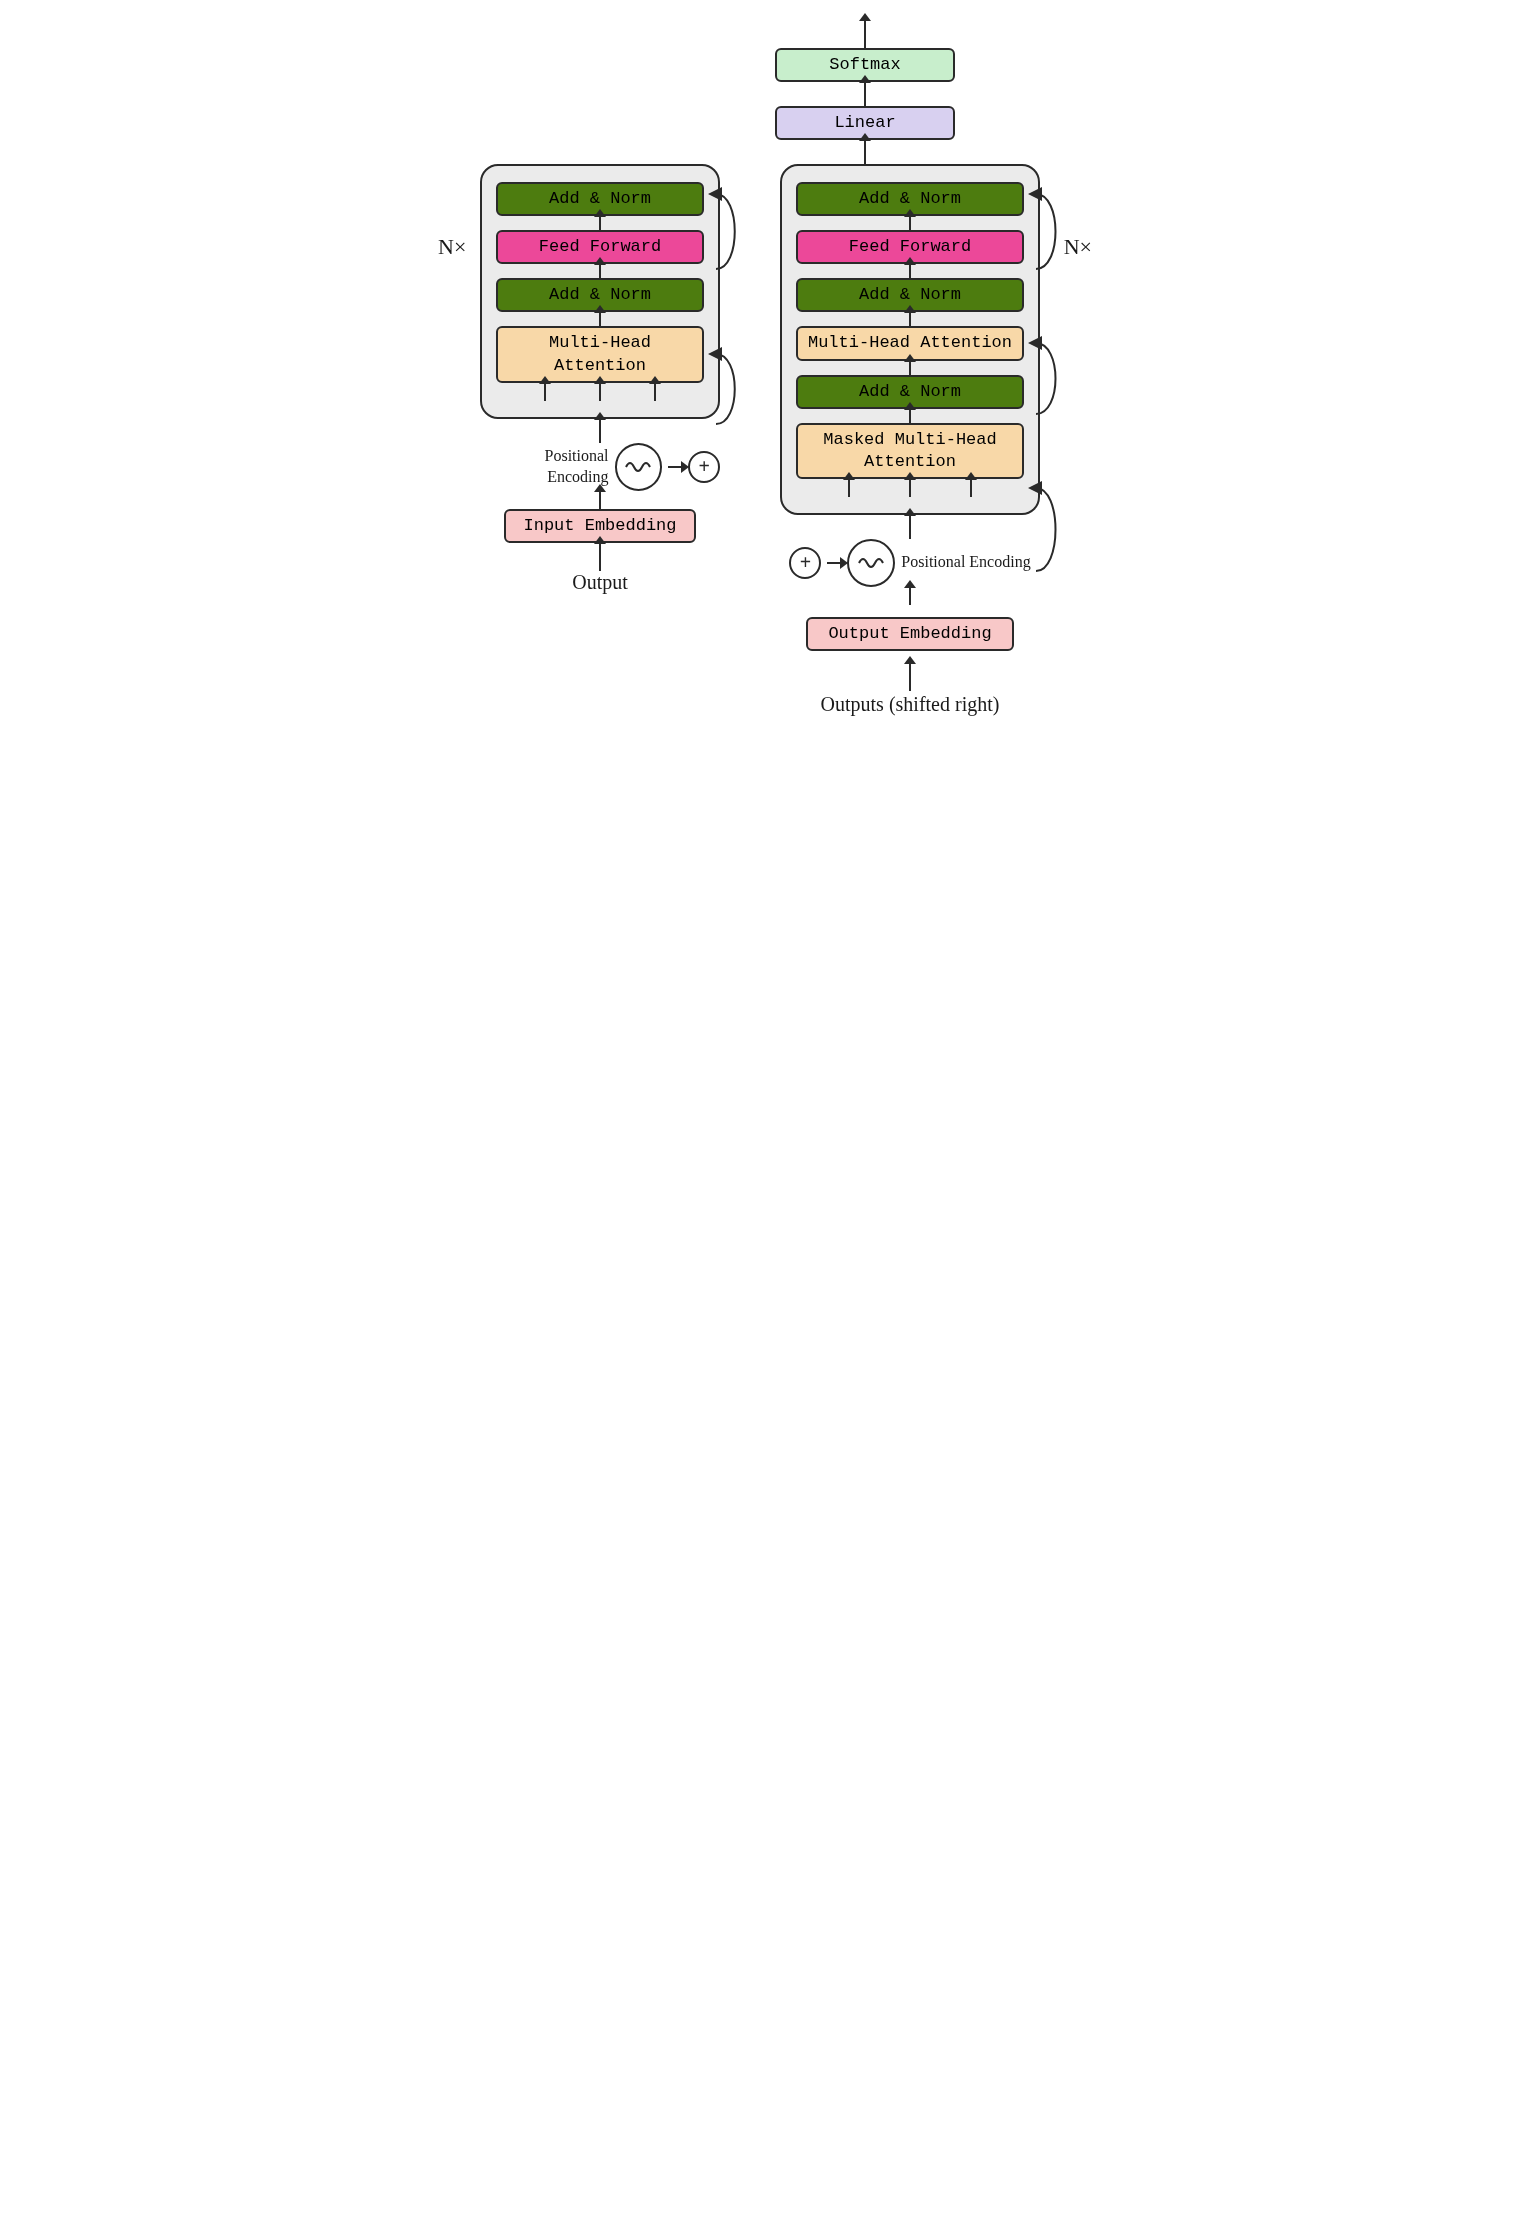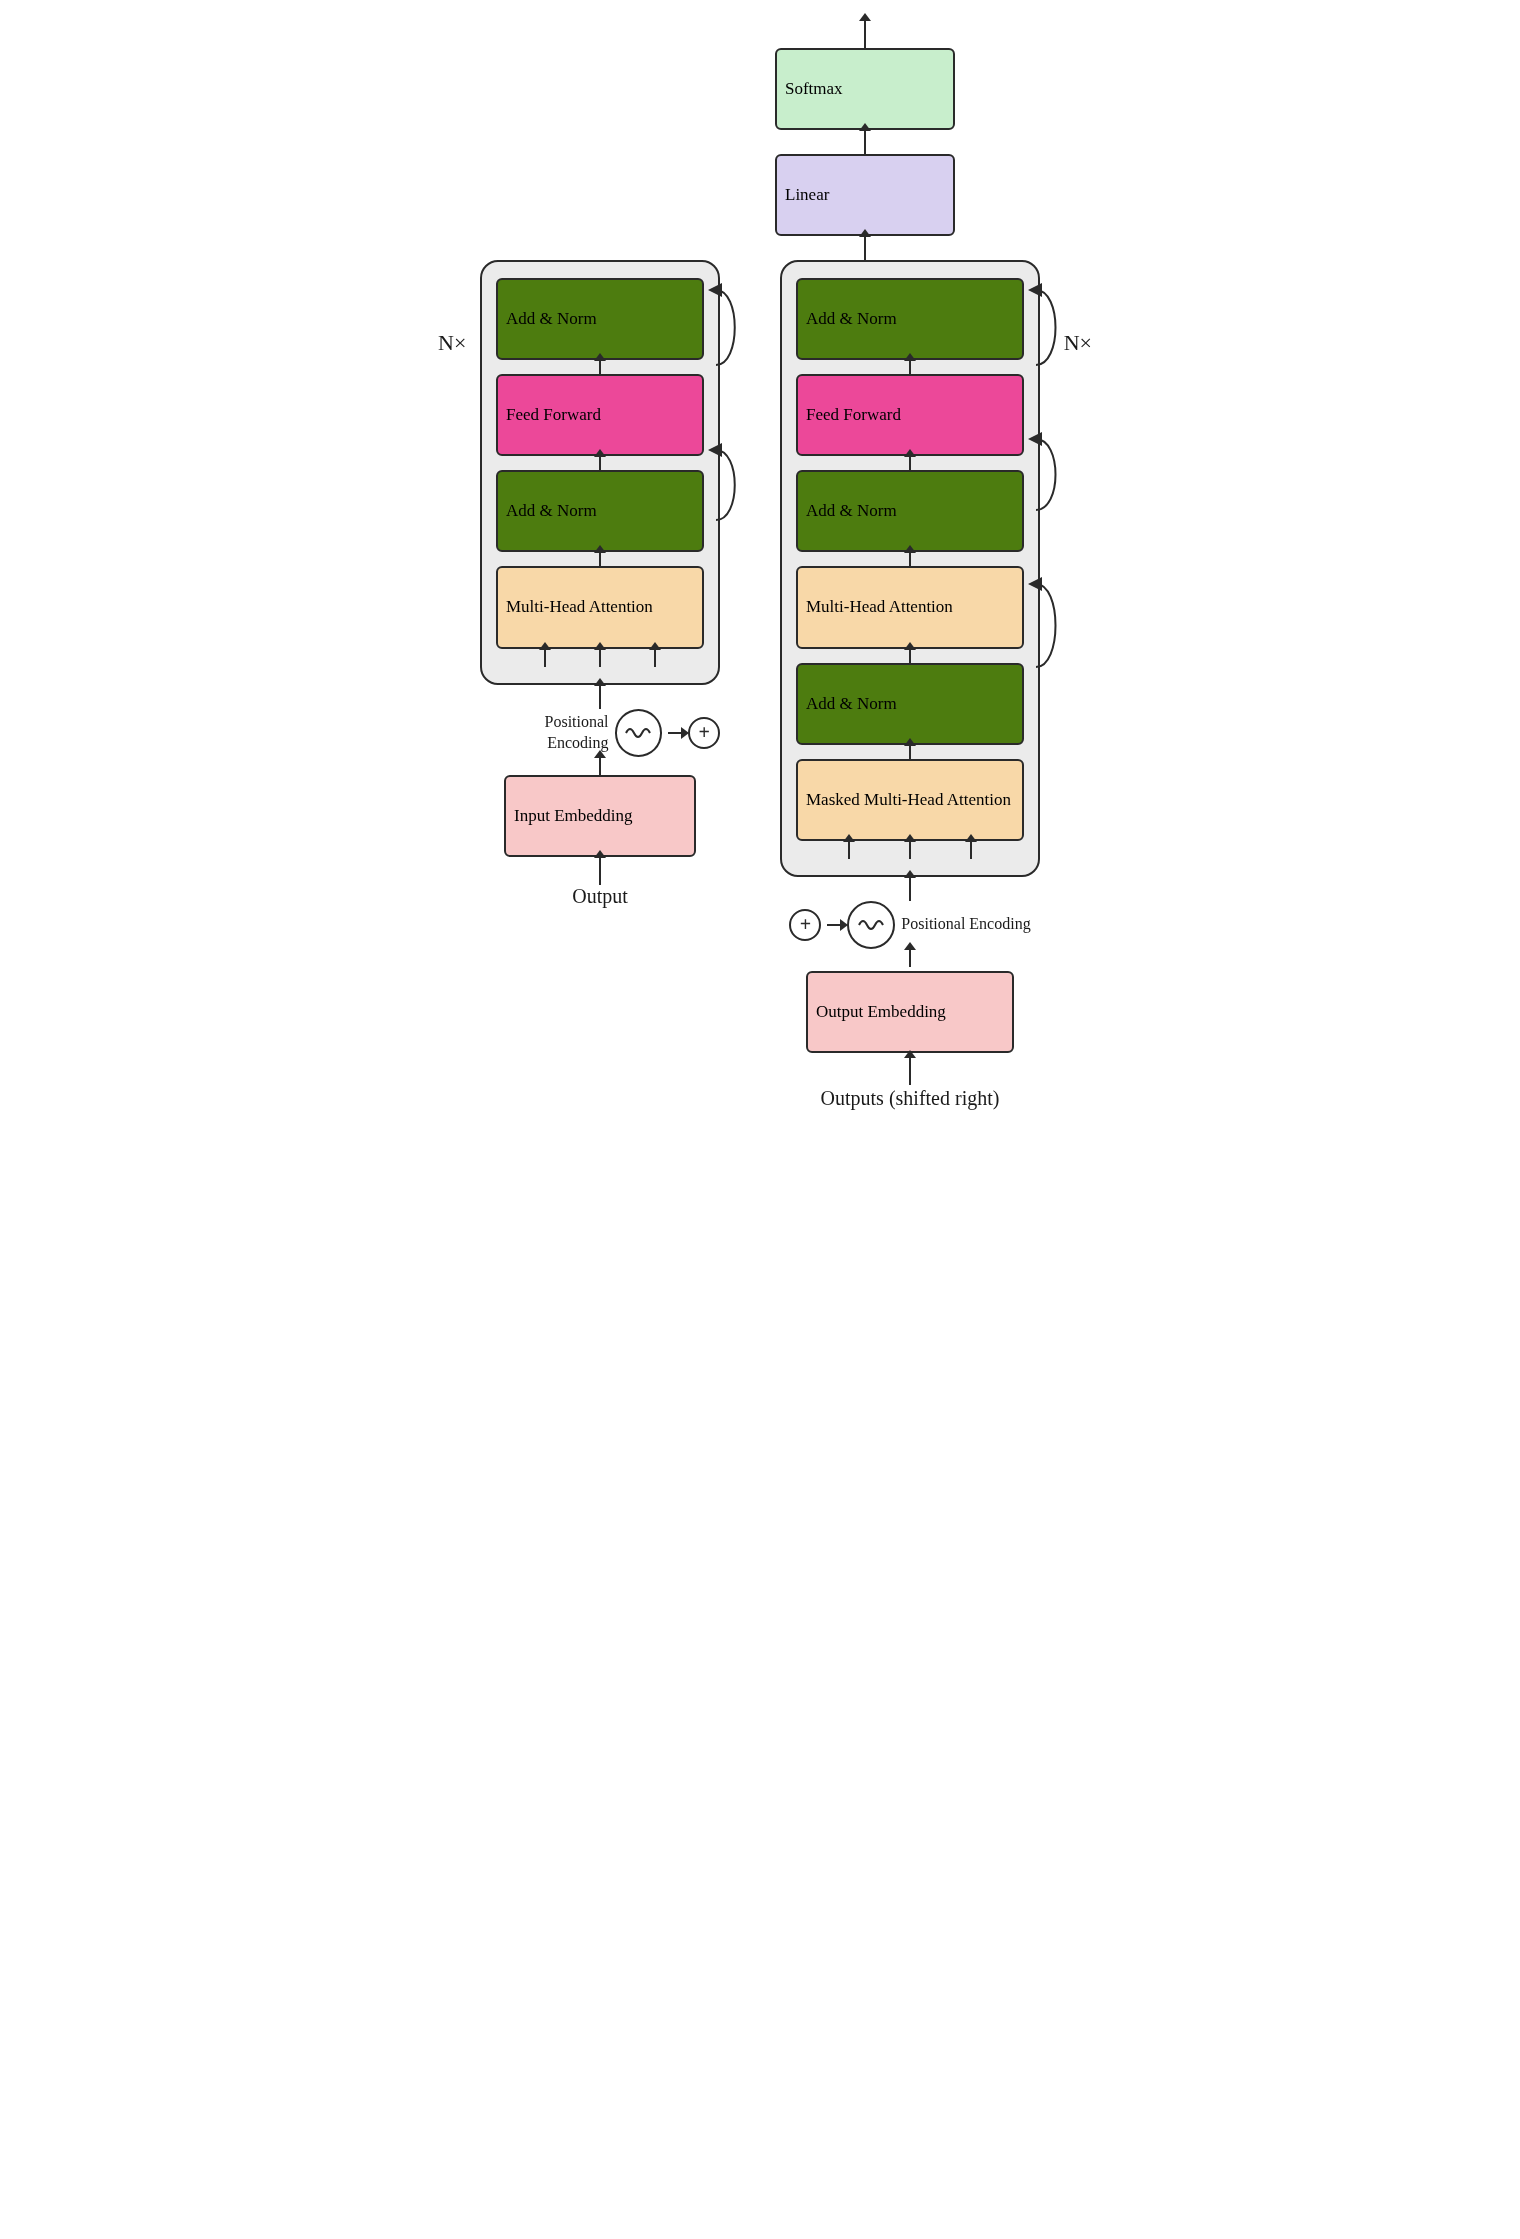--- a/index.html
+++ b/index.html
@@ -31,27 +31,28 @@
       width: 240px;
     }
 
     .decoder-col {
       width: 260px;
     }
 
     
     .box {
       width: 100%;
-      text-align: left;
+      text-align: center;
       border: 2px solid #2a2a2a;
       border-radius: 6px;
-      padding: 28px 8px;
+      padding: 4px 8px;
       font-size: 17px;
       font-weight: normal;
       line-height: 1.3;
+      font-family: Liberation Mono, monospace;
     }
 
     .box-pink {
       background: #f8c8c8;
       border-color: #2a2a2a;
     }
 
     .box-yellow-green {
       background: #4d7c0f;
       border-color: #2a2a2a;
@@ -369,21 +370,21 @@
         </div>
 
         <div style="font-size:16px; line-height:1.3; text-align:left; min-width:80px; color:#1a1a1a;">Positional
 Encoding</div>
       </div>
 
       <div style="width:2px; height:18px; background:#2a2a2a; margin:0 auto; position:relative;">
         <div style="position:absolute;top:-7px;left:-5px;border-left:6px solid transparent;border-right:6px solid transparent;border-bottom:8px solid #2a2a2a;"></div>
       </div>
 
-      <div class="box box-pink" style="width:80%; margin:4px auto;">Output
+      <div class="box box-pink" style="width:80%; margin:12px auto;">Output
 Embedding</div>
 
       <div style="width:2px; height:28px; background:#2a2a2a; margin:0 auto; position:relative;">
         <div style="position:absolute;top:-7px;left:-5px;border-left:6px solid transparent;border-right:6px solid transparent;border-bottom:8px solid #2a2a2a;"></div>
       </div>
 
       <div style="font-size:20px; text-align:center; color:#1a1a1a; line-height:1.3;">Outputs
 (shifted right)</div>
     </div>
 

